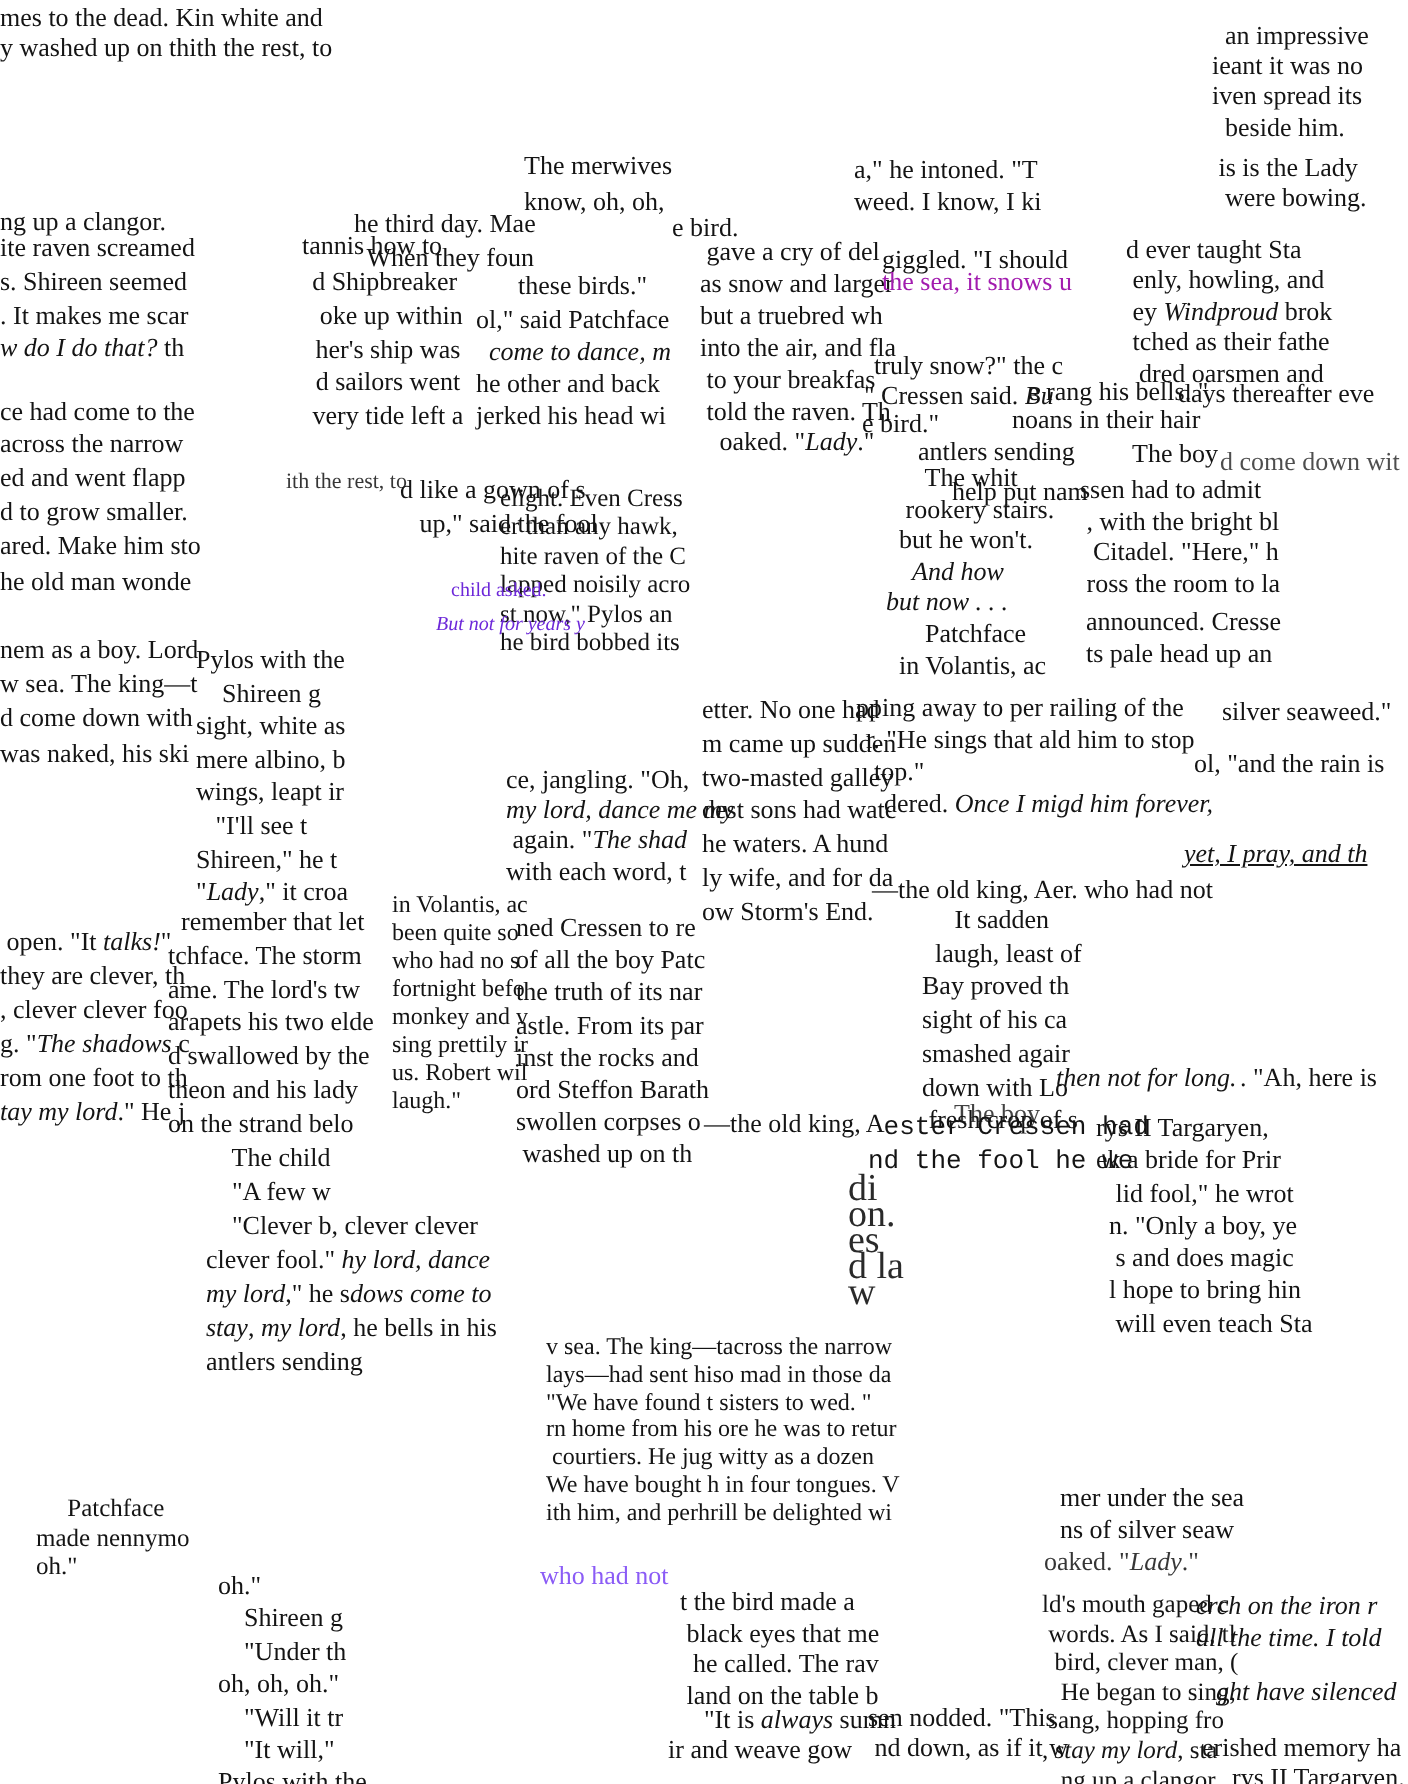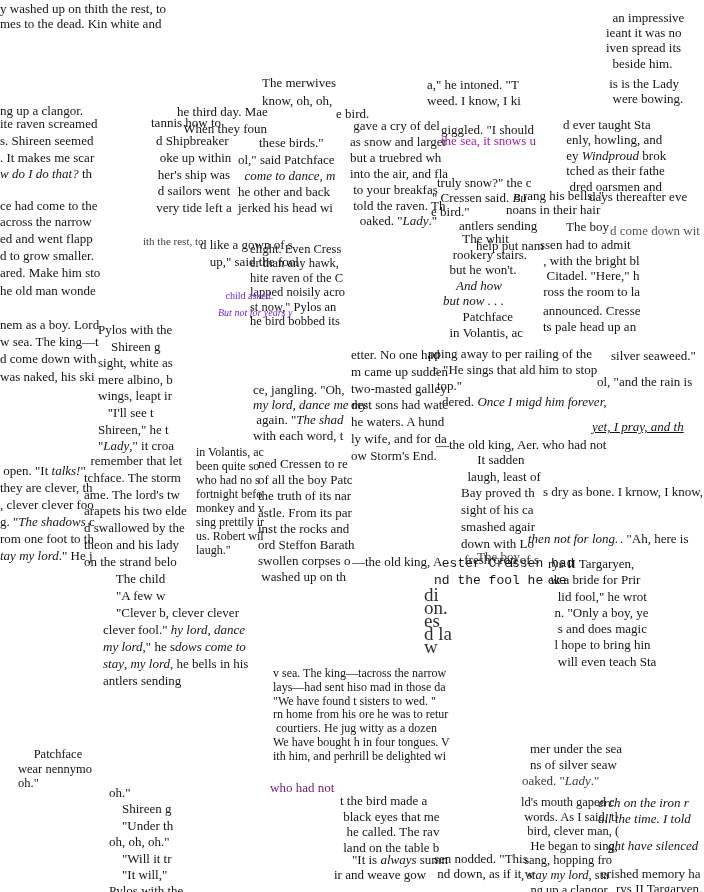--- a/index.html
+++ b/index.html
@@ -5,21 +5,21 @@
   html,body{margin:0;padding:0;background:#ffffff;}
   .canvas{position:relative;width:704px;height:892px;overflow:hidden;background:#ffffff;}
   .frag{position:absolute;white-space:pre;font-family:"Liberation Serif","DejaVu Serif",serif;color:#141414;text-rendering:optimizeLegibility;}
   .frag .line{white-space:pre;}
   .it{font-style:italic;}
 </style>
 </head>
 <body>
 
 <div class="canvas" style="background: rgb(255, 255, 255);">
-    <div class="frag" style="left: 0px; top: 1px; font-size: 13px; line-height: 15.2px; color: rgb(20, 20, 20);"><div class="line"><span>y washed up on thith the rest, to</span></div><div class="line"><span>mes to the dead. Kin white and</span></div></div>
+    <div class="frag" style="left: 0px; top: 1px; font-size: 13px; line-height: 15.2px; color: rgb(20, 20, 20);"><div class="line"><span>mes to the dead. Kin white and</span></div><div class="line"><span>y washed up on thith the rest, to</span></div></div>
     <div class="frag" style="left: 606px; top: 10px; font-size: 13px; line-height: 15.2px; color: rgb(20, 20, 20);"><div class="line"><span>  an impressive</span></div><div class="line"><span>ieant it was no</span></div><div class="line"><span>iven spread its</span></div><div class="line"><span>  beside him.</span></div></div>
     <div class="frag" style="left: 606px; top: 76px; font-size: 13px; line-height: 15.2px; color: rgb(20, 20, 20);"><div class="line"><span> is is the Lady</span></div><div class="line"><span>  were bowing.</span></div></div>
     <div class="frag" style="left: 262px; top: 74px; font-size: 13px; line-height: 17.5px; color: rgb(20, 20, 20);"><div class="line"><span>The merwives</span></div><div class="line"><span>know, oh, oh,</span></div></div>
     <div class="frag" style="left: 427px; top: 77px; font-size: 13px; line-height: 15.5px; color: rgb(20, 20, 20);"><div class="line"><span>a," he intoned. "T</span></div><div class="line"><span>weed. I know, I ki</span></div></div>
     <div class="frag" style="left: 0px; top: 103px; font-size: 13px; line-height: 16.5px; color: rgb(20, 20, 20);"><div class="line"><span>ng up a clangor.</span></div></div>
     <div class="frag" style="left: 177px; top: 104px; font-size: 13px; line-height: 16.5px; color: rgb(20, 20, 20);"><div class="line"><span>he third day. Mae</span></div><div class="line"><span>  When they foun</span></div></div>
     <div class="frag" style="left: 336px; top: 106px; font-size: 13px; line-height: 16.5px; color: rgb(20, 20, 20);"><div class="line"><span>e bird.</span></div></div>
     <div class="frag" style="left: 0px; top: 116px; font-size: 13px; line-height: 16.8px; color: rgb(20, 20, 20);"><div class="line"><span>ite raven screamed</span></div><div class="line"><span>s. Shireen seemed</span></div><div class="line"><span>. It makes me scar</span></div><div class="line"><span class="it">w do I do that?</span><span> th</span></div></div>
     <div class="frag" style="left: 151px; top: 115px; font-size: 13px; line-height: 16.5px; color: rgb(20, 20, 20);"><div class="line"><span>tannis how to</span></div></div>
     <div class="frag" style="left: 153px; top: 133px; font-size: 13px; line-height: 16.8px; color: rgb(20, 20, 20); text-align: center;"><div class="line"><span>d Shipbreaker</span></div><div class="line"><span>  oke up within</span></div><div class="line"><span> her's ship was</span></div><div class="line"><span> d sailors went</span></div><div class="line"><span> very tide left a</span></div></div>
@@ -57,32 +57,31 @@
     <div class="frag" style="left: 436px; top: 437px; font-size: 13px; line-height: 16.5px; color: rgb(20, 20, 20);"><div class="line"><span>—the old king, Aer. who had not</span></div></div>
     <div class="frag" style="left: 611px; top: 348px; font-size: 13px; line-height: 16.5px; color: rgb(20, 20, 20);"><div class="line"><span>silver seaweed."</span></div></div>
     <div class="frag" style="left: 597px; top: 374px; font-size: 13px; line-height: 16.5px; color: rgb(20, 20, 20);"><div class="line"><span>ol, "and the rain is</span></div></div>
     <div class="frag" style="left: 592px; top: 419px; font-size: 13px; line-height: 16.5px; color: rgb(20, 20, 20); text-decoration: underline;"><div class="line"><span class="it">yet, I pray, and th</span></div></div>
     <div class="frag" style="left: 253px; top: 382px; font-size: 13px; line-height: 15.2px; color: rgb(20, 20, 20);"><div class="line"><span>ce, jangling. "Oh, </span></div><div class="line"><span class="it">my lord, dance me my</span></div><div class="line"><span> again. "</span><span class="it">The shad</span></div><div class="line"><span>with each word, t</span></div></div>
     <div class="frag" style="left: 0px; top: 462px; font-size: 13px; line-height: 17px; color: rgb(20, 20, 20);"><div class="line"><span> open. "It </span><span class="it">talks!</span><span>"</span></div><div class="line"><span>they are clever, th</span></div><div class="line"><span>, clever clever foo</span></div><div class="line"><span>g. "</span><span class="it">The shadows</span><span> c</span></div><div class="line"><span>rom one foot to th</span></div><div class="line"><span class="it">tay my lord</span><span>." He j</span></div></div>
     <div class="frag" style="left: 84px; top: 453px; font-size: 13px; line-height: 16.8px; color: rgb(20, 20, 20);"><div class="line"><span>  remember that let</span></div><div class="line"><span>tchface. The storm</span></div><div class="line"><span>ame. The lord's tw</span></div><div class="line"><span>arapets his two elde</span></div><div class="line"><span>d swallowed by the</span></div><div class="line"><span>theon and his lady</span></div><div class="line"><span>on the strand belo</span></div></div>
     <div class="frag" style="left: 196px; top: 445px; font-size: 12px; line-height: 14px; color: rgb(20, 20, 20);"><div class="line"><span>in Volantis, ac</span></div><div class="line"><span>been quite so</span></div><div class="line"><span>who had no s</span></div><div class="line"><span>fortnight befo</span></div><div class="line"><span>monkey and v</span></div><div class="line"><span>sing prettily ir</span></div><div class="line"><span>us. Robert wil</span></div><div class="line"><span>laugh."</span></div></div>
     <div class="frag" style="left: 258px; top: 456px; font-size: 13px; line-height: 16.2px; color: rgb(20, 20, 20);"><div class="line"><span>ned Cressen to re</span></div><div class="line"><span>of all the boy Patc</span></div><div class="line"><span>the truth of its nar</span></div><div class="line"><span>astle. From its par</span></div><div class="line"><span>inst the rocks and</span></div><div class="line"><span>ord Steffon Barath</span></div><div class="line"><span>swollen corpses o</span></div><div class="line"><span> washed up on th</span></div></div>
     <div class="frag" style="left: 461px; top: 452px; font-size: 13px; line-height: 16.7px; color: rgb(20, 20, 20);"><div class="line"><span>     It sadden</span></div><div class="line"><span>  laugh, least of</span></div><div class="line"><span>Bay proved th</span></div><div class="line"><span>sight of his ca</span></div><div class="line"><span>smashed agair</span></div><div class="line"><span>down with Lo</span></div><div class="line"><span> fresh crop of s</span></div></div>
-    <div class="frag" style="left: 543px; top: 484px; font-size: 13px; line-height: 16.5px; color: rgb(20, 20, 20);"><div class="line"><span>s dry as bone. I krnow, I know,</span></div></div>
     <div class="frag" style="left: 528px; top: 531px; font-size: 13px; line-height: 16.5px; color: rgb(20, 20, 20);"><div class="line"><span class="it">then not for long.</span></div></div>
     <div class="frag" style="left: 620px; top: 531px; font-size: 13px; line-height: 16.5px; color: rgb(20, 20, 20);"><div class="line"><span>. "Ah, here is</span></div></div>
     <div class="frag" style="left: 477px; top: 549px; font-size: 13px; line-height: 16.5px; color: rgb(20, 20, 20); opacity: 0.8;"><div class="line"><span>The boy</span></div></div>
     <div class="frag" style="left: 352px; top: 554px; font-size: 13px; line-height: 16.5px; color: rgb(20, 20, 20);"><div class="line"><span>—the old king, A</span></div></div>
     <div class="frag" style="left: 434px; top: 556px; font-size: 13px; line-height: 16.8px; color: rgb(20, 20, 20); font-family: Liberation Mono, monospace;"><div class="line"><span> ester Cressen had</span></div><div class="line"><span>nd the fool he we</span></div></div>
     <div class="frag" style="left: 548px; top: 556px; font-size: 13px; line-height: 16.3px; color: rgb(20, 20, 20);"><div class="line"><span>rys II Targaryen,</span></div><div class="line"><span>ek a bride for Prir</span></div><div class="line"><span>   lid fool," he wrot</span></div><div class="line"><span>  n. "Only a boy, ye</span></div><div class="line"><span>   s and does magic</span></div><div class="line"><span>  l hope to bring hin</span></div><div class="line"><span>   will even teach Sta</span></div></div>
     <div class="frag" style="left: 424px; top: 588px; font-size: 19px; line-height: 13px; color: rgb(20, 20, 20); opacity: 0.9;"><div class="line"><span>di</span></div><div class="line"><span>on.</span></div><div class="line"><span>es</span></div><div class="line"><span>d la</span></div><div class="line"><span>w</span></div></div>
     <div class="frag" style="left: 103px; top: 570px; font-size: 13px; line-height: 17px; color: rgb(20, 20, 20);"><div class="line"><span>    The child</span></div><div class="line"><span>    "A few w</span></div><div class="line"><span>    "Clever b, clever clever</span></div><div class="line"><span>clever fool." </span><span class="it">hy lord, dance</span></div><div class="line"><span class="it">my lord</span><span>," he s</span><span class="it">dows come to</span></div><div class="line"><span class="it">stay</span><span>, </span><span class="it">my lord</span><span>, he bells in his</span></div><div class="line"><span>antlers sending</span></div></div>
     <div class="frag" style="left: 273px; top: 667px; font-size: 12px; line-height: 13.8px; color: rgb(20, 20, 20);"><div class="line"><span>v sea. The king—tacross the narrow</span></div><div class="line"><span>lays—had sent hiso mad in those da</span></div><div class="line"><span>"We have found t sisters to wed. "</span></div><div class="line"><span>rn home from his ore he was to retur</span></div><div class="line"><span> courtiers. He jug witty as a dozen</span></div><div class="line"><span>We have bought h in four tongues. V</span></div><div class="line"><span>ith him, and perhrill be delighted wi</span></div></div>
-    <div class="frag" style="left: 270px; top: 780px; font-size: 13px; line-height: 16.5px; color: #701a75;"><div class="line"><span>who had not</span></div></div>
-    <div class="frag" style="left: 18px; top: 747px; font-size: 12.5px; line-height: 14.5px; color: rgb(20, 20, 20);"><div class="line"><span>     Patchface</span></div><div class="line"><span>wear nennymo</span></div><div class="line"><span>oh."</span></div></div>
+    <div class="frag" style="left: 270px; top: 780px; font-size: 13px; line-height: 16.5px; color: #8b5cf6;"><div class="line"><span>who had not</span></div></div>
+    <div class="frag" style="left: 18px; top: 747px; font-size: 12.5px; line-height: 14.5px; color: rgb(20, 20, 20);"><div class="line"><span>     Patchface</span></div><div class="line"><span>made nennymo</span></div><div class="line"><span>oh."</span></div></div>
     <div class="frag" style="left: 109px; top: 785px; font-size: 13px; line-height: 16.4px; color: rgb(20, 20, 20);"><div class="line"><span>oh."</span></div><div class="line"><span>    Shireen g</span></div><div class="line"><span>    "Under th</span></div><div class="line"><span>oh, oh, oh."</span></div><div class="line"><span>    "Will it tr</span></div><div class="line"><span>    "It will,"</span></div><div class="line"><span>Pylos with the</span></div></div>
     <div class="frag" style="left: 530px; top: 741px; font-size: 13px; line-height: 15.5px; color: rgb(20, 20, 20);"><div class="line"><span>mer under the sea</span></div><div class="line"><span>ns of silver seaw</span></div></div>
     <div class="frag" style="left: 522px; top: 773px; font-size: 13px; line-height: 16.5px; color: rgb(20, 20, 20); opacity: 0.85;"><div class="line"><span>oaked. "</span><span class="it">Lady</span><span>."</span></div></div>
     <div class="frag" style="left: 340px; top: 793px; font-size: 13px; line-height: 15.6px; color: rgb(20, 20, 20);"><div class="line"><span>t the bird made a</span></div><div class="line"><span> black eyes that me</span></div><div class="line"><span>  he called. The rav</span></div><div class="line"><span> land on the table b</span></div></div>
     <div class="frag" style="left: 521px; top: 795px; font-size: 12.5px; line-height: 14.6px; color: rgb(20, 20, 20);"><div class="line"><span>ld's mouth gaped c</span></div><div class="line"><span> words. As I said, tl</span></div><div class="line"><span>  bird, clever man, (</span></div><div class="line"><span>   He began to sing,</span></div><div class="line"><span> sang, hopping fro</span></div><div class="line"><span>, </span><span class="it">stay my lord</span><span>, sta</span></div><div class="line"><span>   ng up a clangor.</span></div></div>
     <div class="frag" style="left: 598px; top: 795px; font-size: 13px; line-height: 15.5px; color: rgb(20, 20, 20); font-style: italic;"><div class="line"><span>erch on the iron r</span></div><div class="line"><span>all the time. I told</span></div></div>
     <div class="frag" style="left: 608px; top: 838px; font-size: 13px; line-height: 16.5px; color: rgb(20, 20, 20);"><div class="line"><span class="it">ght have silenced</span></div></div>
     <div class="frag" style="left: 601px; top: 866px; font-size: 13px; line-height: 16.5px; color: rgb(20, 20, 20);"><div class="line"><span>erished memory ha</span></div></div>
     <div class="frag" style="left: 616px; top: 881px; font-size: 13px; line-height: 16.5px; color: rgb(20, 20, 20);"><div class="line"><span>rys II Targaryen.</span></div></div>
     <div class="frag" style="left: 352px; top: 852px; font-size: 13px; line-height: 16.5px; color: rgb(20, 20, 20);"><div class="line"><span>"It is </span><span class="it">always</span><span> sumn</span></div></div>

